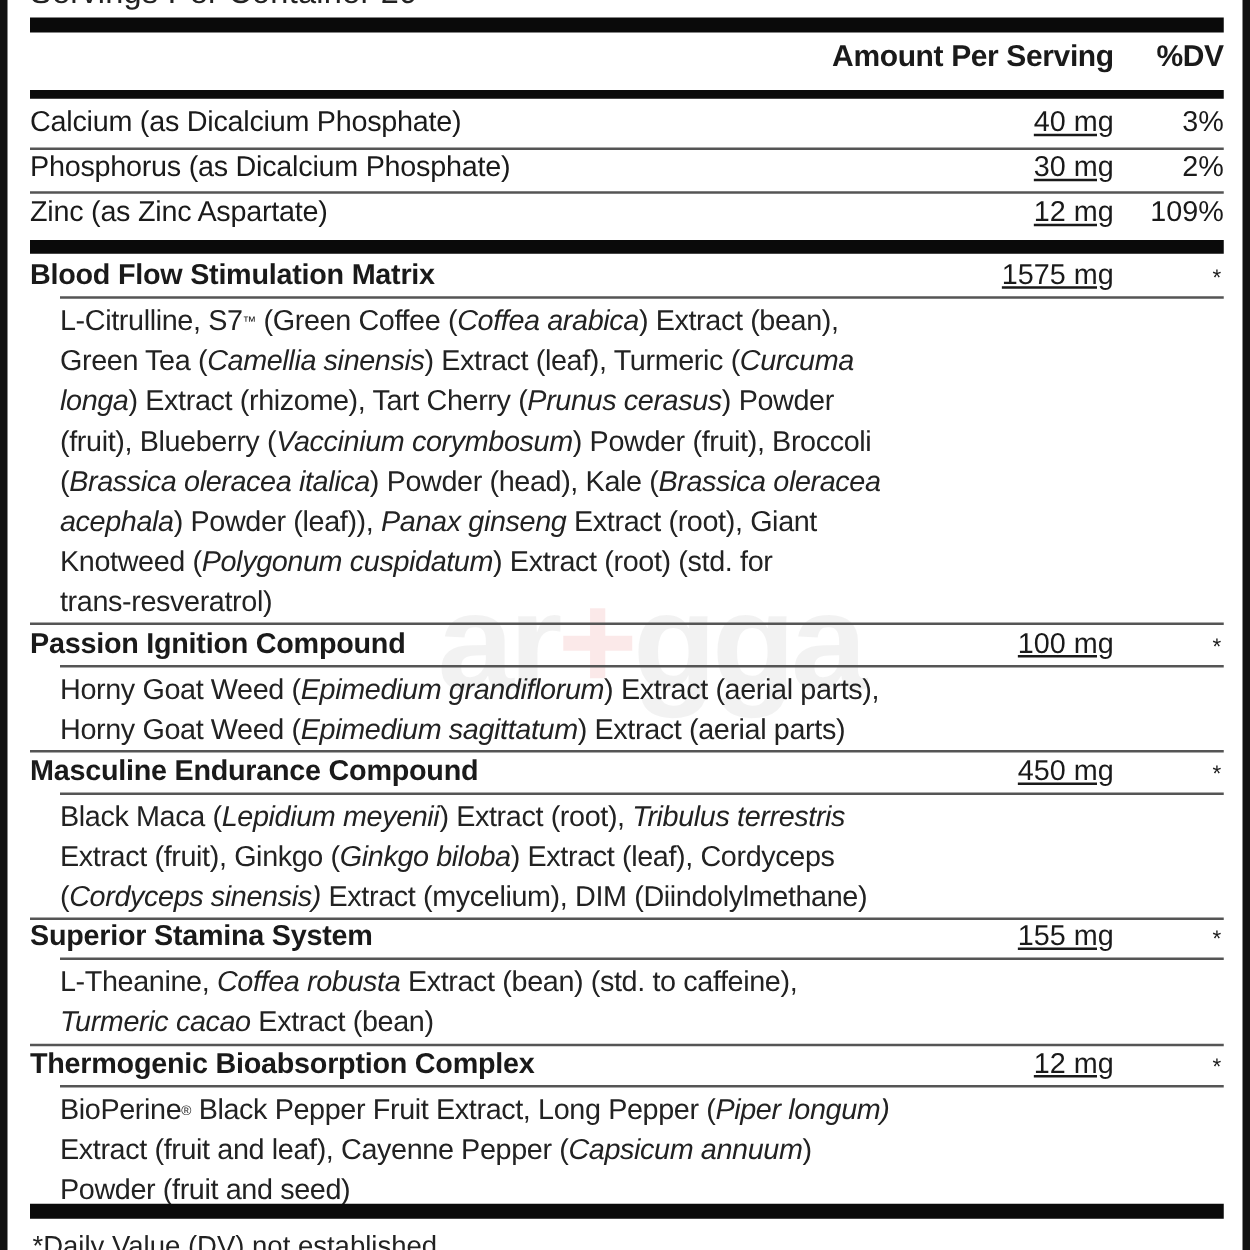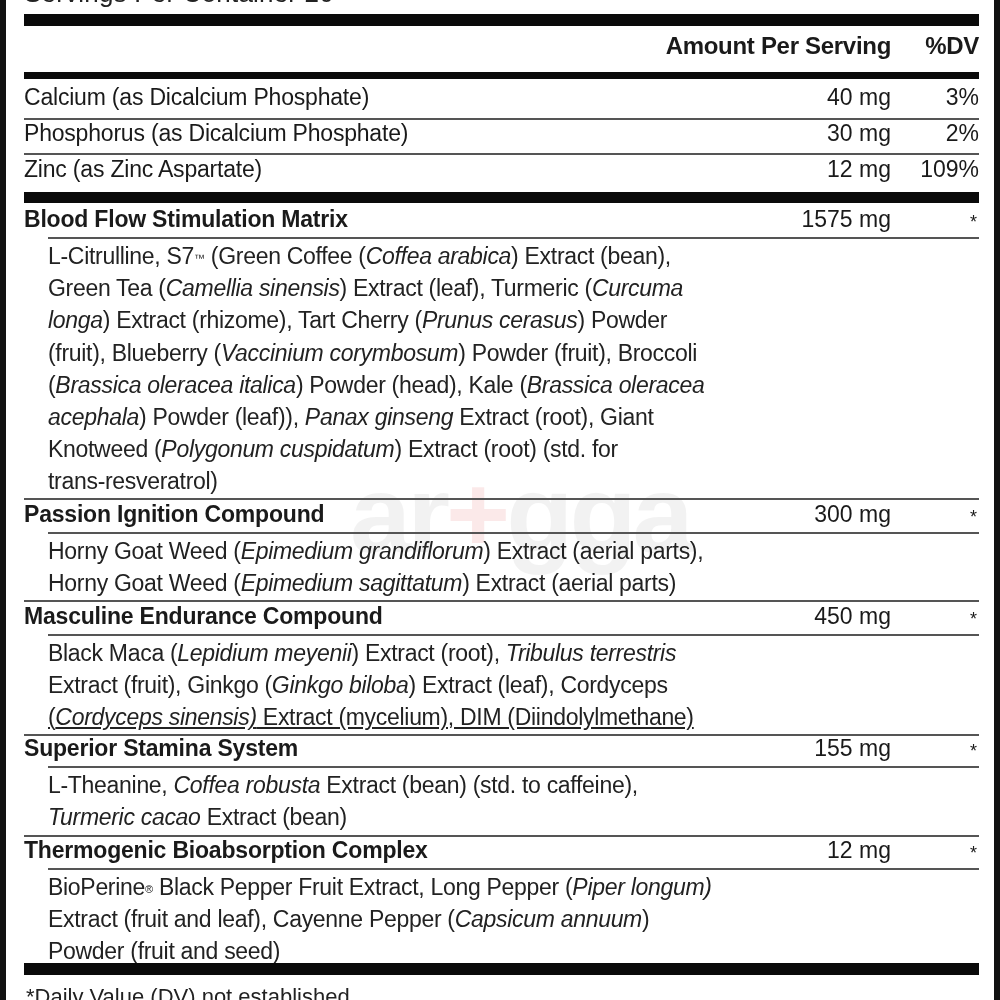--- a/index.html
+++ b/index.html
@@ -16,21 +16,21 @@
       letter-spacing: 0.2px; white-space: nowrap;
     }
     .thick-bar { position: absolute; left: 24px; width: 955px; background: #0a0a0a; }
 
     .hdr-row { position: absolute; top: 30px; left: 24px; width: 955px; height: 40px; }
     .hdr-amount { position: absolute; right: 88px; top: 2px; font-weight: bold; font-size: 24px; letter-spacing: -0.3px; }
     .hdr-dv { position: absolute; right: 0px; top: 2px; font-weight: bold; font-size: 24px; letter-spacing: -0.3px; }
 
     .row { position: absolute; left: 24px; width: 955px; }
     .row .name { position: absolute; left: 0; font-size: 23px; white-space: nowrap; letter-spacing: -0.2px; }
-    .row .amt { position: absolute; right: 88px; font-size: 23px; white-space: nowrap; }
+    .row .amt { position: absolute; right: 88px; font-size: 23px; white-space: nowrap; text-decoration: underline; }
     .row .dv { position: absolute; right: 0; font-size: 23px; white-space: nowrap; }
     .thin-line { position: absolute; height: 2px; background: #555; }
 
     .blend-title { font-weight: bold; font-size: 23px; letter-spacing: -0.3px; }
     .star { position: absolute; right: 2px; font-size: 18px; }
     .desc { position: absolute; left: 48px; font-size: 23px; line-height: 32.2px; letter-spacing: -0.3px; color: #222; width: 730px; }
     .desc i { font-style: italic; }
     .sup { font-size: 11px; vertical-align: top; position: relative; top: 2px; }
 
     .footnote { position: absolute; left: 26px; top: 984px; font-size: 22px; white-space: nowrap; color: #222; }
@@ -94,40 +94,40 @@
     <div style="white-space: nowrap;"><span>(fruit), Blueberry (</span><i>Vaccinium corymbosum</i><span>) Powder (fruit), Broccoli</span></div>
     <div style="white-space: nowrap;"><span>(</span><i>Brassica oleracea italica</i><span>) Powder (head), Kale (</span><i>Brassica oleracea</i></div>
     <div style="white-space: nowrap;"><i>acephala</i><span>) Powder (leaf)), </span><i>Panax ginseng</i><span> Extract (root), Giant</span></div>
     <div style="white-space: nowrap;"><span>Knotweed (</span><i>Polygonum cuspidatum</i><span>) Extract (root) (std. for</span></div>
     <div style="white-space: nowrap;"><span>trans-resveratrol)</span></div>
   </div>
 <div class="thin-line" style="left:24px;width:955px;top:498px;"></div>
 
 <div class="row" style="top:501px;height:32px;">
   <span class="name blend-title">Passion Ignition Compound</span>
-  <span class="amt">300 mg</span>
+  <span class="amt">100 mg</span>
   <span class="star" style="top:6px;">*</span>
 </div>
 <div class="thin-line" style="left:48px;width:931px;top:532px;"></div>
 <div class="desc" style="top:535px;width:760px;">
     <div style="white-space: nowrap;"><span>Horny Goat Weed (</span><i>Epimedium grandiflorum</i><span>) Extract (aerial parts),</span></div>
     <div style="white-space: nowrap;"><span>Horny Goat Weed (</span><i>Epimedium sagittatum</i><span>) Extract (aerial parts)</span></div>
   </div>
 <div class="thin-line" style="left:24px;width:955px;top:600px;"></div>
 
 <div class="row" style="top:603px;height:20px;">
   <span class="name blend-title">Masculine Endurance Compound</span>
   <span class="amt">450 mg</span>
   <span class="star" style="top:6px;">*</span>
 </div>
 <div class="thin-line" style="left:48px;width:931px;top:634px;"></div>
 <div class="desc" style="top:637px;">
     <div style="white-space: nowrap;"><span>Black Maca (</span><i>Lepidium meyenii</i><span>) Extract (root), </span><i>Tribulus terrestris</i></div>
     <div style="white-space: nowrap;"><span>Extract (fruit), Ginkgo (</span><i>Ginkgo biloba</i><span>) Extract (leaf), Cordyceps</span></div>
-    <div style="white-space: nowrap; text-decoration: underline;"><span>(</span><i>Cordyceps sinensis)</i><span> Extract (mycelium), DIM (Diindolylmethane)</span></div>
+    <div style="white-space: nowrap;"><span>(</span><i>Cordyceps sinensis)</i><span> Extract (mycelium), DIM (Diindolylmethane)</span></div>
   </div>
 <div class="thin-line" style="left:24px;width:955px;top:734px;"></div>
 
 <div class="row" style="top:735px;height:32px;">
   <span class="name blend-title">Superior Stamina System</span>
   <span class="amt">155 mg</span>
   <span class="star" style="top:6px;">*</span>
 </div>
 <div class="thin-line" style="left:48px;width:931px;top:766px;"></div>
 <div class="desc" style="top:769px;">

